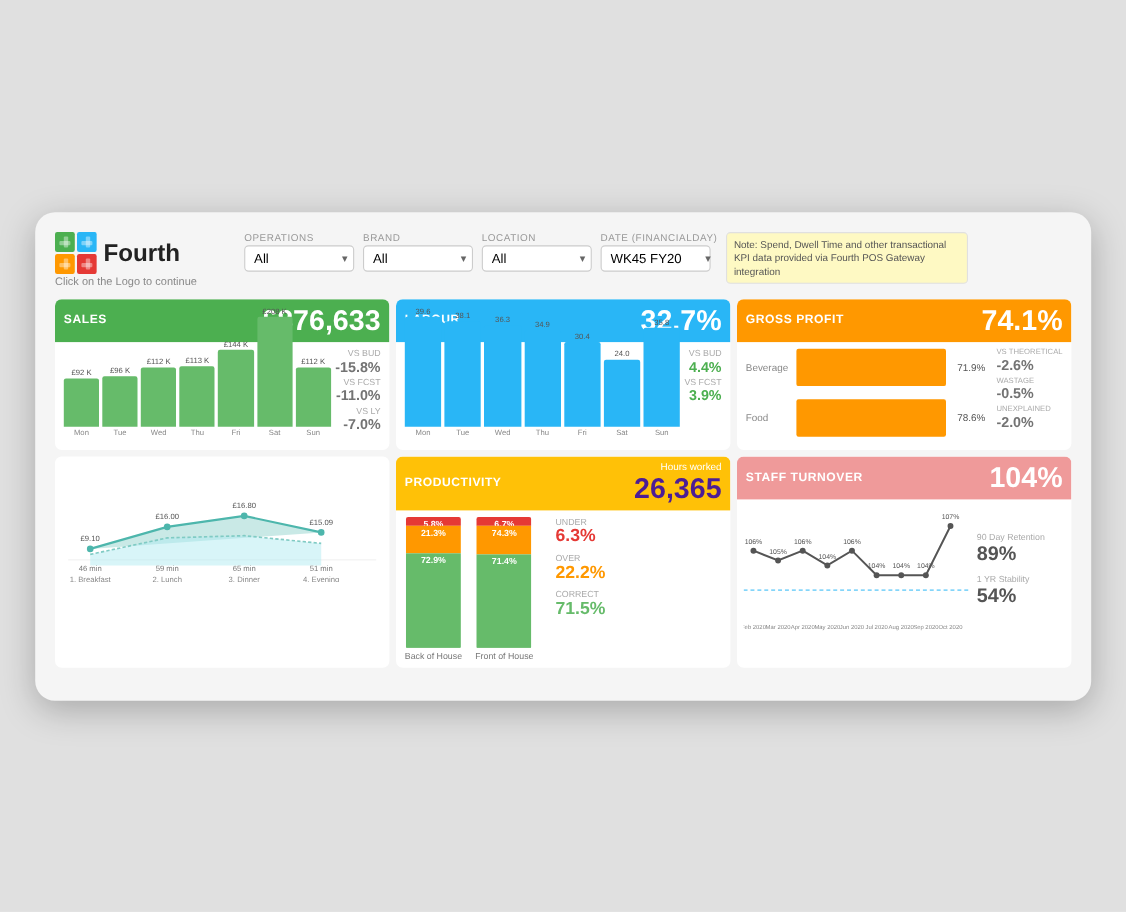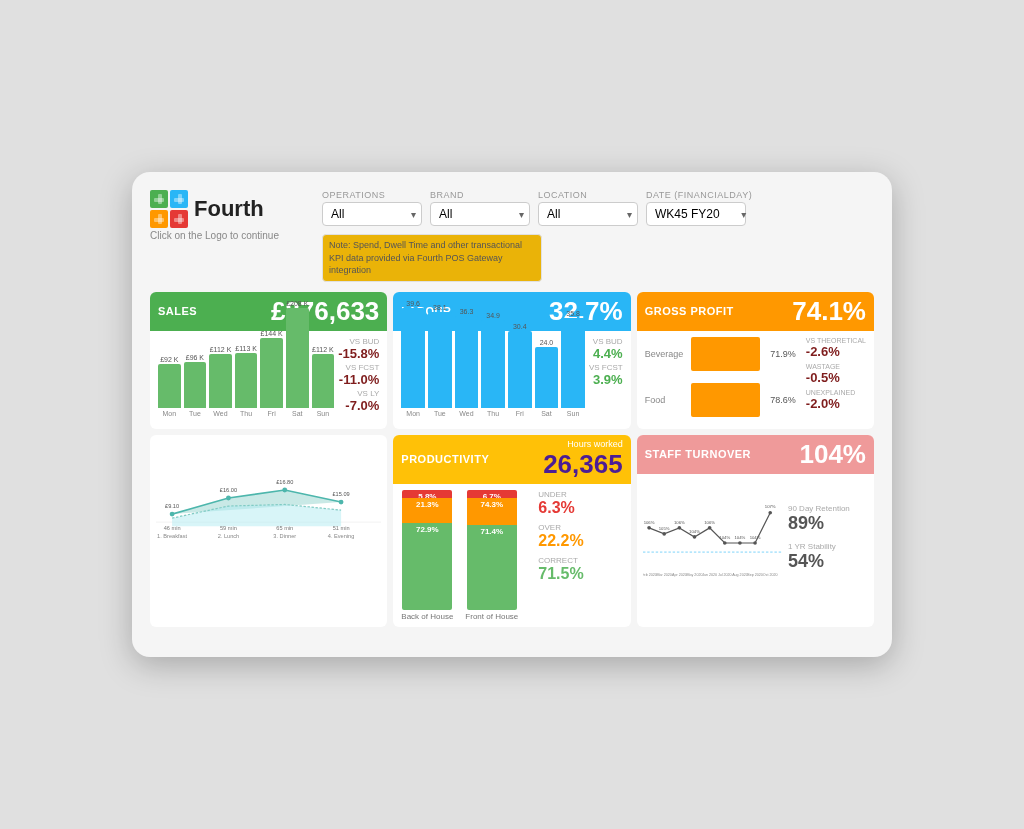--- a/index.html
+++ b/index.html
@@ -8,21 +8,21 @@
       display: flex;
       justify-content: center;
       align-items: center;
       min-height: 100vh;
       font-family: Arial, sans-serif;
     }
     .device-frame {
       background: #f5f5f5;
       border-radius: 18px;
       box-shadow: 0 8px 32px rgba(0,0,0,0.25);
-      width: 760px;
+      width: 960px;
       padding: 18px;
     }
     .header {
       display: flex;
       align-items: flex-start;
       gap: 12px;
       margin-bottom: 10px;
     }
     .logo-area {
       display: flex;
@@ -89,21 +89,21 @@
       color: #666;
       pointer-events: none;
     }
     .note-box {
       font-size: 9px;
       color: #555;
       max-width: 220px;
       padding: 4px 6px;
       border: 1px solid #e0e0e0;
       border-radius: 4px;
-      background: #eab308;
+      background: #fef9c3;
       line-height: 1.4;
     }
     .dashboard-grid {
       display: grid;
       grid-template-columns: 1fr 1fr 1fr;
       grid-template-rows: auto auto auto auto;
       gap: 6px;
     }
     .card {
       background: #fff;
@@ -285,21 +285,21 @@
     }
 
     .variations-block {
       display: flex;
       flex-direction: column;
       gap: 2px;
       text-align: right;
     }
     .var-item { }
     .var-label { font-size: 8px; color: #aaa; text-transform: uppercase; }
-    .var-val { font-size: 13px; font-weight: bold; color: #7f1d1d; }
+    .var-val { font-size: 13px; font-weight: bold; color: #737373; }
     .var-val.pos { color: #4caf50; }
   </style>
 </head>
 <body>
 
 <div class="device-frame">
 
   <div class="header">
     <div class="logo-area">
       <div class="logo">

